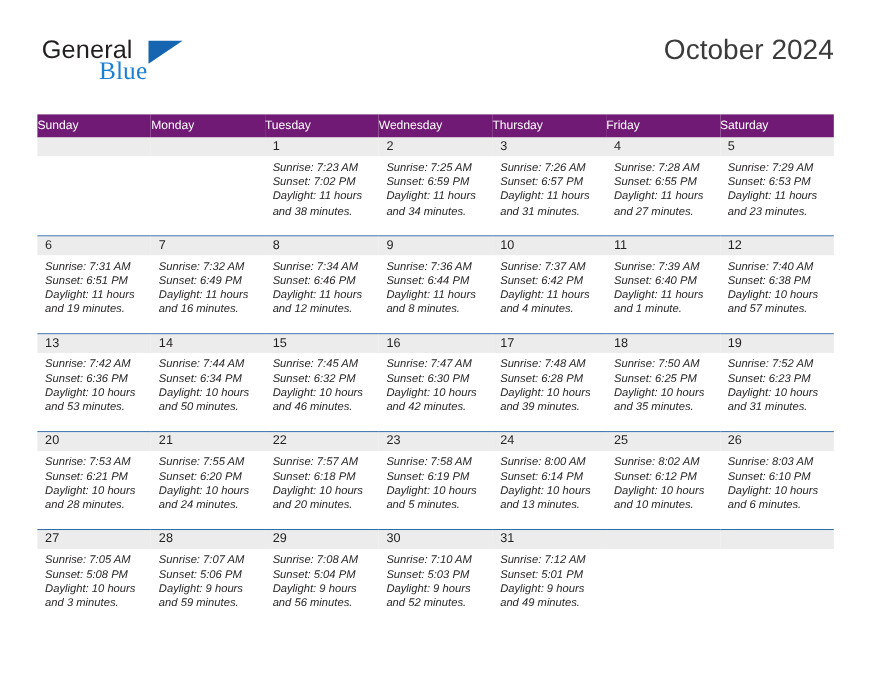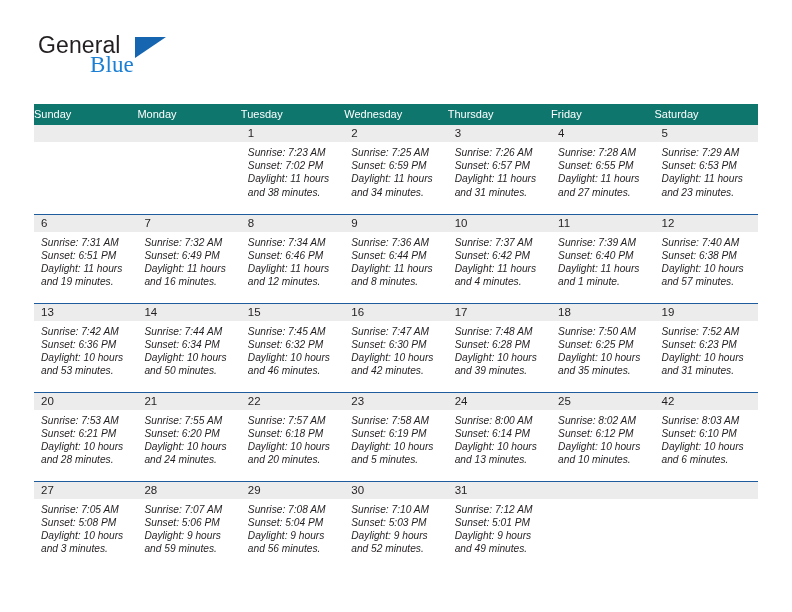--- a/index.html
+++ b/index.html
@@ -97,21 +97,21 @@
     border-collapse: collapse;
     table-layout: fixed;
   }
   .cal th, .cal td {
     padding: 0;
     margin: 0;
     vertical-align: top;
   }
 
   thead th {
-    background: #0f766e;
+    background: #701a75;
     color: #ffffff;
     font-size: 11px;
     font-weight: normal;
     text-align: left;
     height: 21px;
     line-height: 21px;
     padding-left: 7px;
     box-sizing: border-box;
   }
 
@@ -158,20 +158,21 @@
 
   <div class="top-bar">
 
     <div class="brand">
       <span class="brand-general">General</span>
       <span class="brand-triangle"></span>
       <span class="brand-blue">Blue</span>
     </div>
 
     <div class="title-block">
+      <div class="cal-title">October 2024</div>
     </div>
 
   </div>
 
   <table class="cal">
     <colgroup>
       <col style="width:103.43px">
         <col style="width:103.43px">
         <col style="width:103.43px">
       <col style="width:103.43px">
@@ -482,21 +483,21 @@
             <div class="details">
               <div>Sunrise: 8:02 AM</div>
               <div>Sunset: 6:12 PM</div>
               <div>Daylight: 10 hours</div>
               <div>and 10 minutes.</div>
             </div>
           </div>
         </td>
         <td>
           <div class="cell-inner">
-            <div class="daynum-band">42</div>
+            <div class="daynum-band">26</div>
             <div class="details">
               <div>Sunrise: 8:03 AM</div>
               <div>Sunset: 6:10 PM</div>
               <div>Daylight: 10 hours</div>
               <div>and 6 minutes.</div>
             </div>
           </div>
         </td>
       </tr>
 

